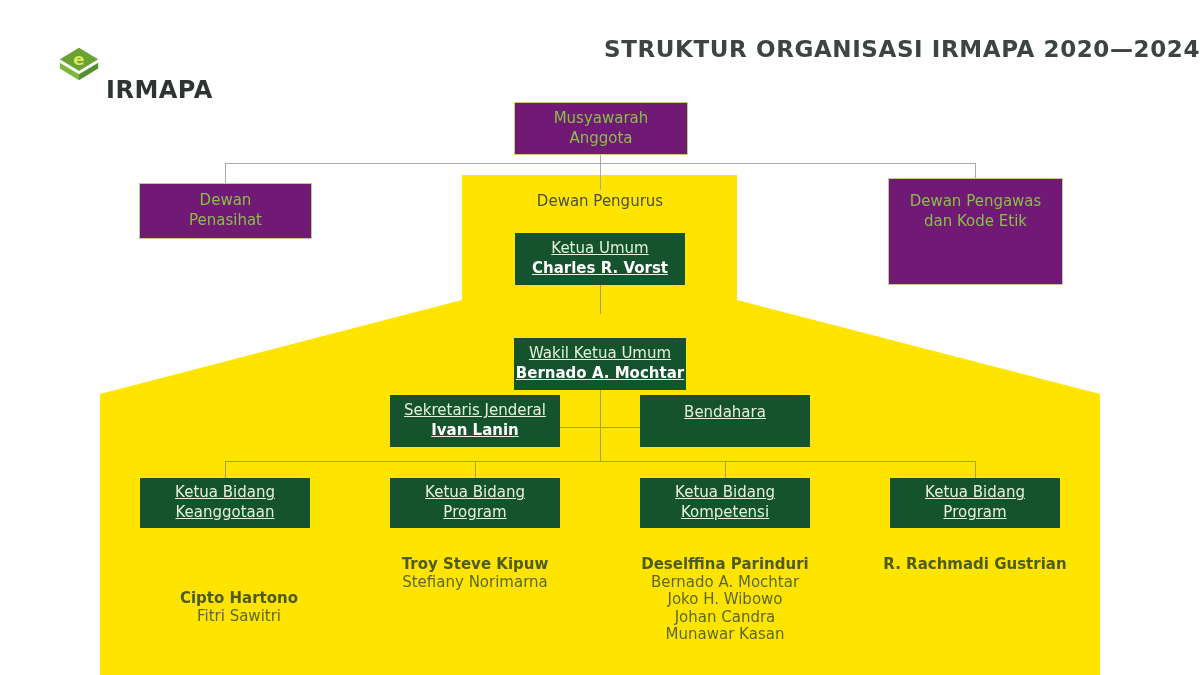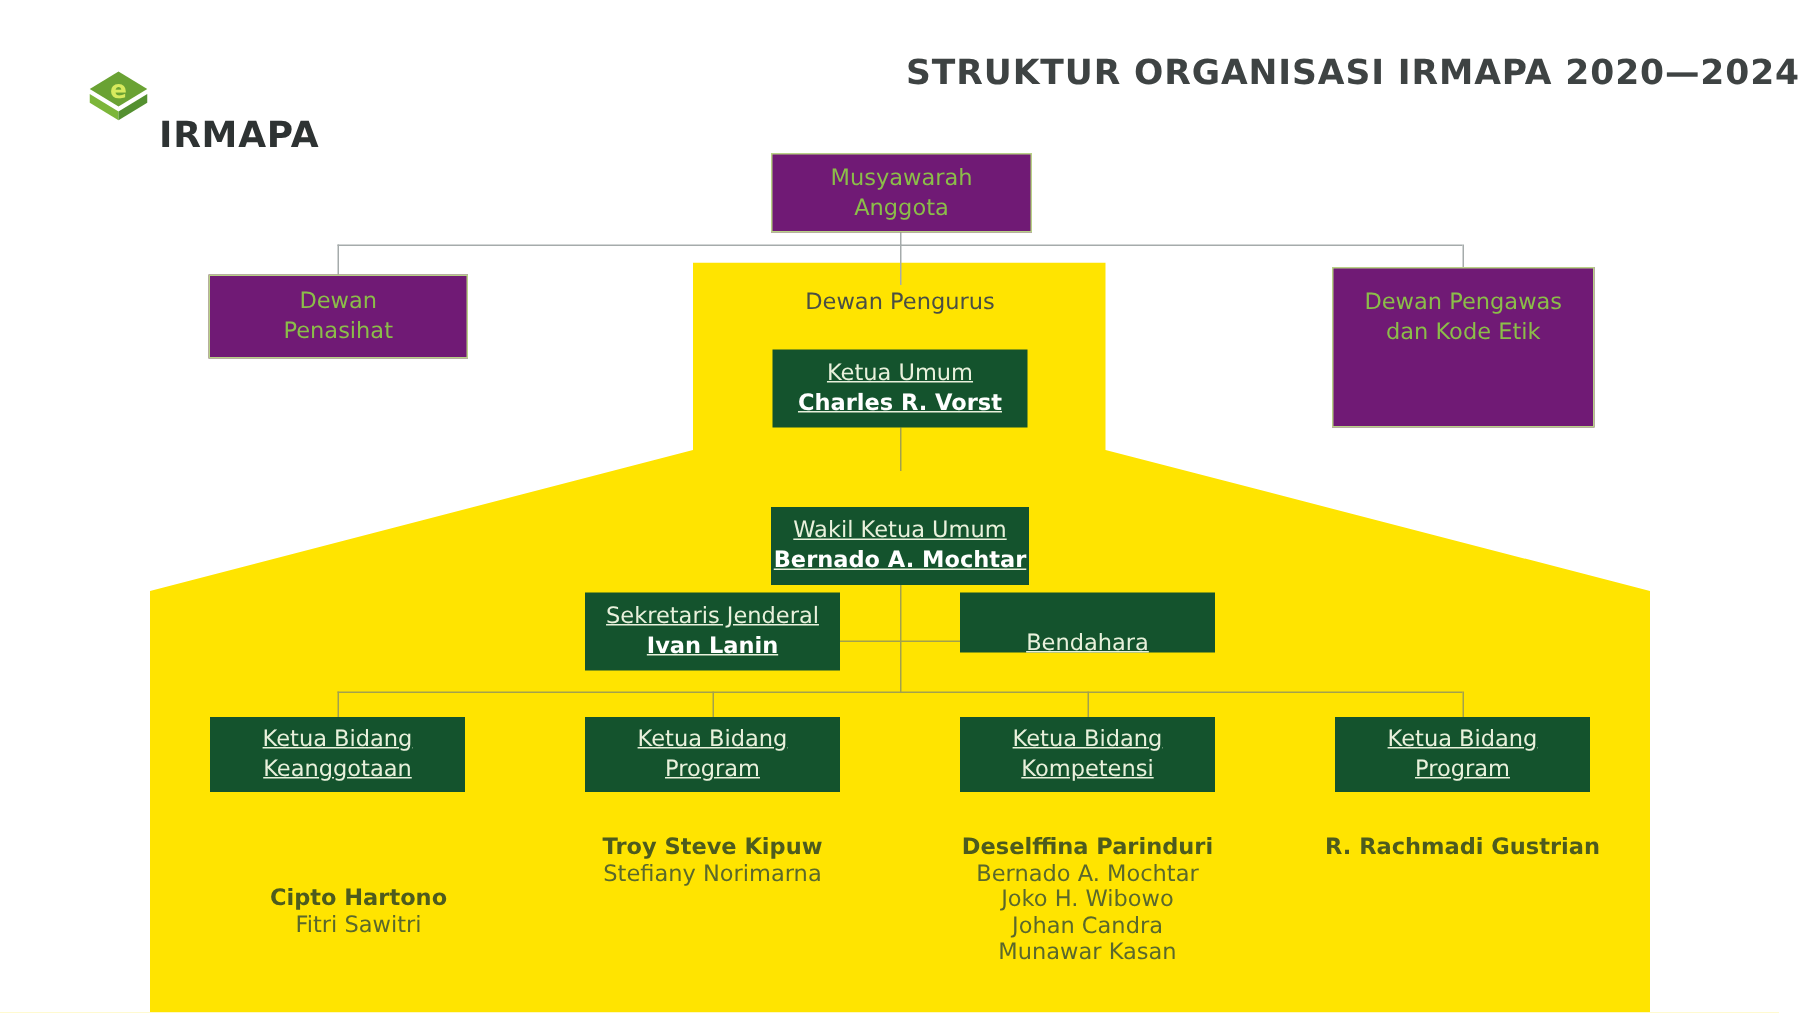--- a/index.html
+++ b/index.html
@@ -102,21 +102,21 @@
   <div class="abs box box-green" style="left:514px;top:314px;width:172px;height:52px;margin-top:24px;">
     <span>Wakil Ketua Umum</span>
     <span class="bold-name">Bernado A. Mochtar</span>
   </div>
 
   <div class="abs box box-green" style="left:390px;top:395px;width:170px;height:52px;">
     <span>Sekretaris Jenderal</span>
     <span class="bold-name">Ivan Lanin</span>
   </div>
 
-  <div class="abs box box-green" style="left:640px;top:395px;width:170px;height:40px;justify-content:flex-start;padding-top:24px;box-sizing:border-box;">
+  <div class="abs box box-green" style="left:640px;top:395px;width:170px;height:52px;justify-content:flex-start;padding-top:8px;box-sizing:border-box;">
     <span>Bendahara</span>
   </div>
 
   <div class="abs box box-green pre" style="left:140px;top:478px;width:170px;height:50px;">Ketua Bidang
 Keanggotaan</div>
   <div class="abs box box-green pre" style="left:390px;top:478px;width:170px;height:50px;">Ketua Bidang
 Program</div>
   <div class="abs box box-green pre" style="left:640px;top:478px;width:170px;height:50px;">Ketua Bidang
 Kompetensi</div>
   <div class="abs box box-green pre" style="left:890px;top:478px;width:170px;height:50px;">Ketua Bidang

